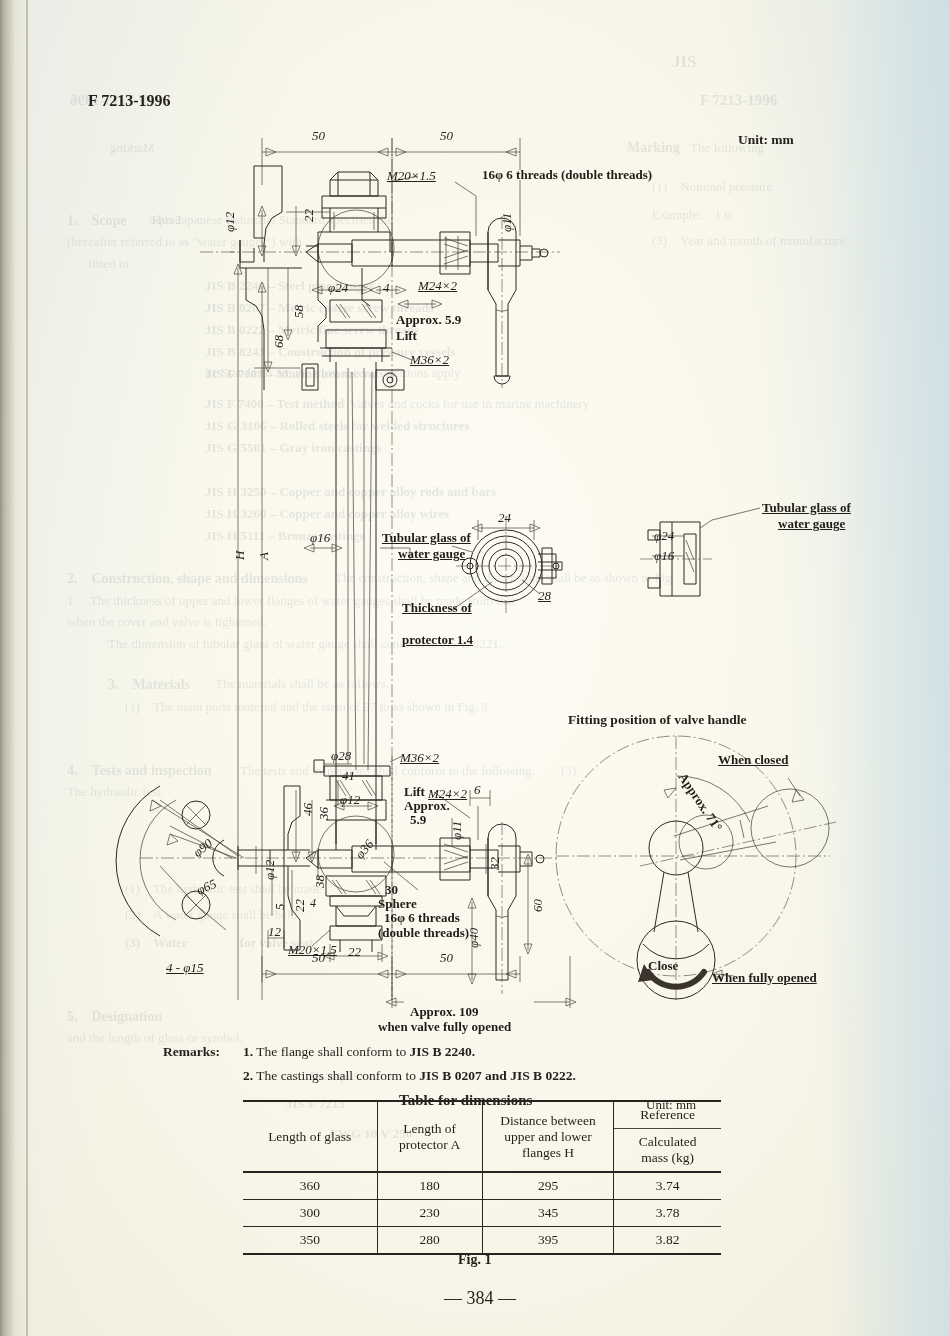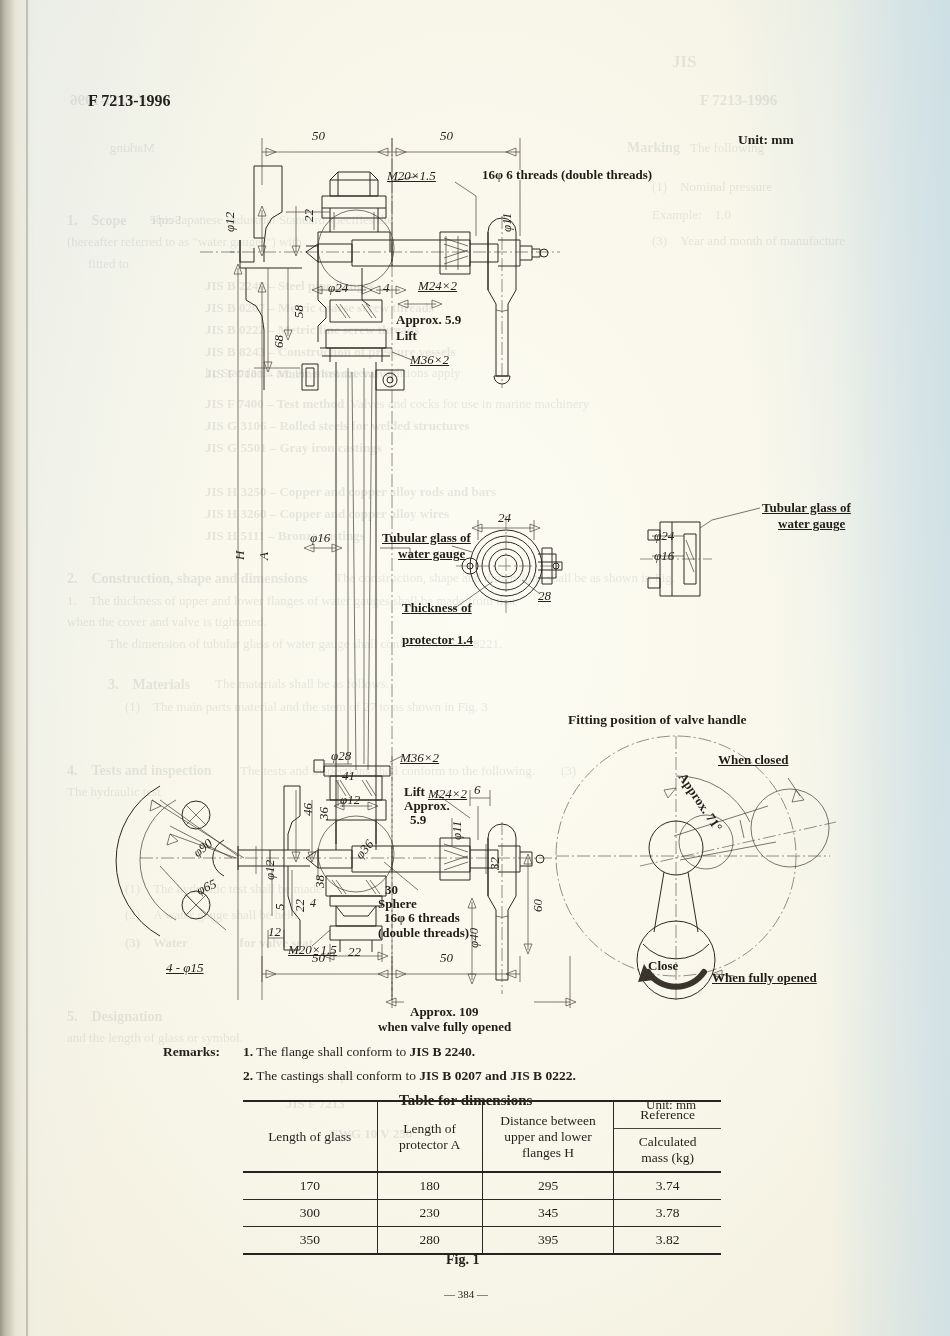--- a/index.html
+++ b/index.html
@@ -549,21 +549,21 @@
         </td>
         <td class="vsep" style="width:106px;">Reference</td>
       </tr>
       <tr>
         <td class="vsep hthin">
           <div>Calculated</div>
           <div>mass (kg)</div>
         </td>
       </tr>
       <tr>
-        <td class="hsep2">170</td>
+        <td class="hsep2">360</td>
         <td class="hsep2 vsep">180</td>
         <td class="hsep2 vsep">295</td>
         <td class="hsep2 vsep">3.74</td>
       </tr>
       <tr>
         <td class="hsep">300</td>
         <td class="hsep vsep">230</td>
         <td class="hsep vsep">345</td>
         <td class="hsep vsep">3.78</td>
       </tr>
@@ -576,16 +576,16 @@
       <tr>
         <td class="hsep2" style="height:0;padding:0;"></td>
         <td class="hsep2" style="height:0;padding:0;"></td>
         <td class="hsep2" style="height:0;padding:0;"></td>
         <td class="hsep2" style="height:0;padding:0;"></td>
       </tr>
     </tbody>
       </table>
   </div>
 
-  <div class="ink b" style="left:446px;top:1252px;font-size:14px;">Fig. 1</div>
-  <div class="ink" style="left:444px;top:1288px;font-size:11px;">— 384 —</div>
+  <div class="ink b" style="left:458px;top:1252px;font-size:14px;">Fig. 1</div>
+  <div class="ink" style="left:444px;top:1288px;font-size:18px;">— 384 —</div>
 
 </div>
 
 </body></html>

